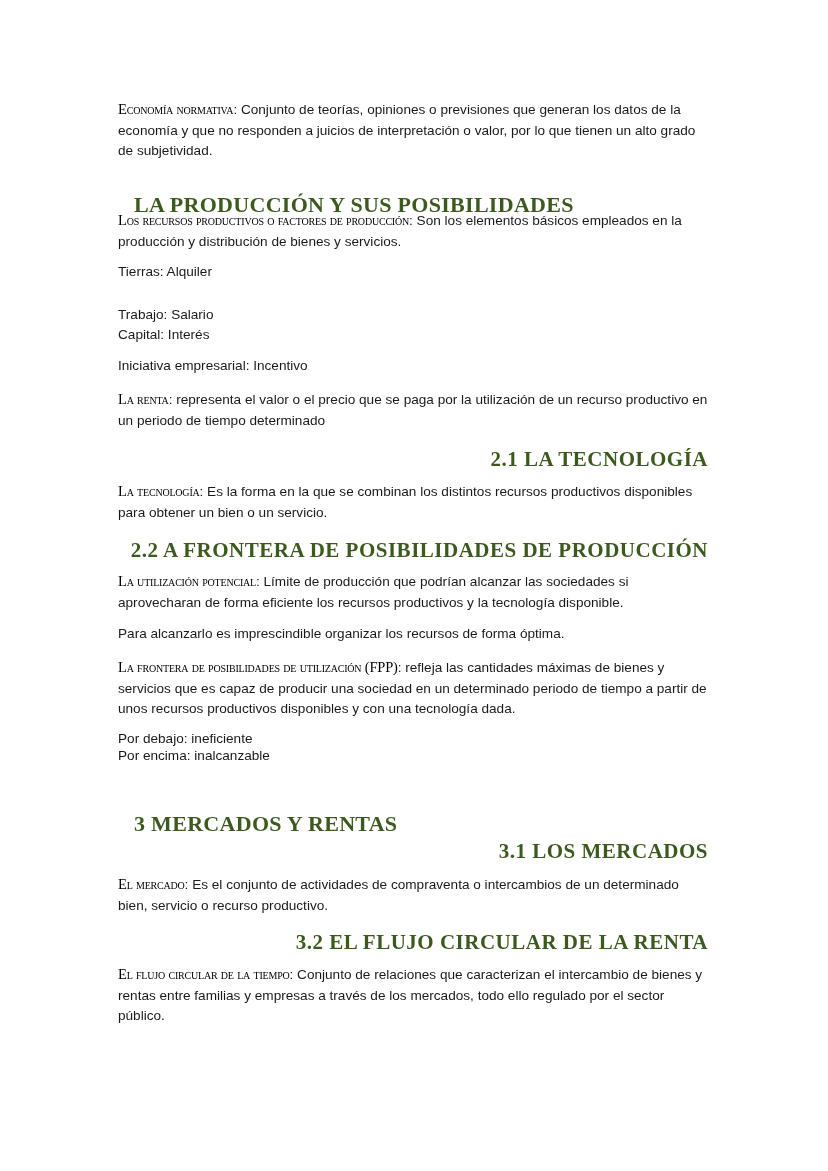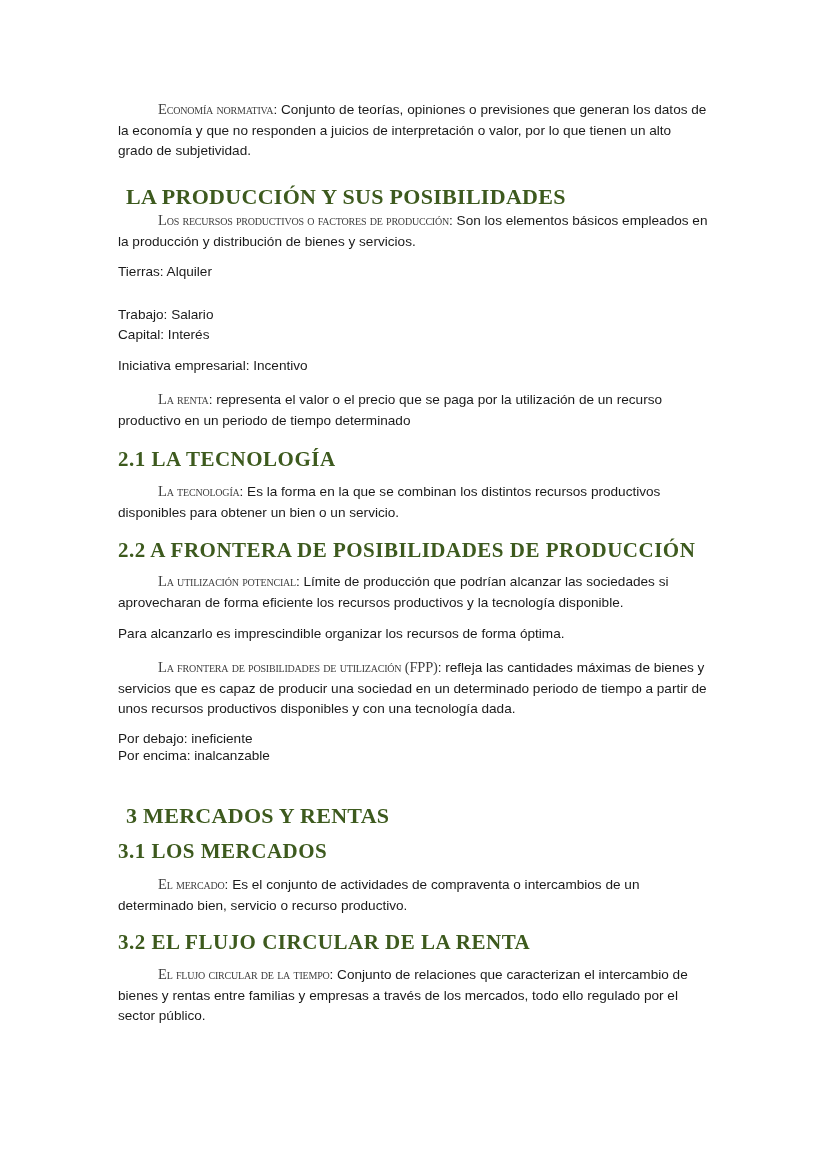--- a/index.html
+++ b/index.html
@@ -5,33 +5,32 @@
   html, body { margin: 0; padding: 0; background: #ffffff; }
   body {
     width: 828px; height: 1171px; position: relative; overflow: hidden;
     font-family: "Liberation Sans", "DejaVu Sans", sans-serif;
     color: #1a1a1a;
   }
   .page { position: absolute; left: 118px; top: 99px; width: 590px; }
   p { margin: 0; font-size: 13.6px; line-height: 20.5px; }
   .term {
     font-family: "Liberation Serif", "DejaVu Serif", serif;
-    color: #404040; font-variant: small-caps; letter-spacing: -0.2px;
+    color: #000000; font-variant: small-caps; letter-spacing: -0.2px;
     font-size: 14.5px;
-    margin-left: 40px;
   }
   .h1 {
     font-family: "Liberation Serif", "DejaVu Serif", serif;
     color: #3d5a1e; font-size: 22px; font-weight: bold; text-transform: uppercase;
-    letter-spacing: 0.3px; margin: 8px; line-height: 28px;
+    letter-spacing: 0.3px; margin: 16px; line-height: 28px;
   }
   .h2 {
     font-family: "Liberation Serif", "DejaVu Serif", serif;
     color: #3d5a1e; font-size: 21px; font-weight: bold; text-transform: uppercase;
-    letter-spacing: 0.5px; text-align: left; margin: 0; line-height: 28px;
+    letter-spacing: 0.5px; text-align: right; margin: 0; line-height: 28px;
   }
   .blk { position: absolute; left: 0; width: 590px; }
 </style>
 </head>
 <body>
 
 <div class="page">
 
   <div class="blk" style="top:0px">
     <p><span class="term">Economía normativa</span><span>: Conjunto de teorías, opiniones o previsiones que generan los datos de la economía y que no responden a juicios de interpretación o valor, por lo que tienen un alto grado de subjetividad.</span></p>

